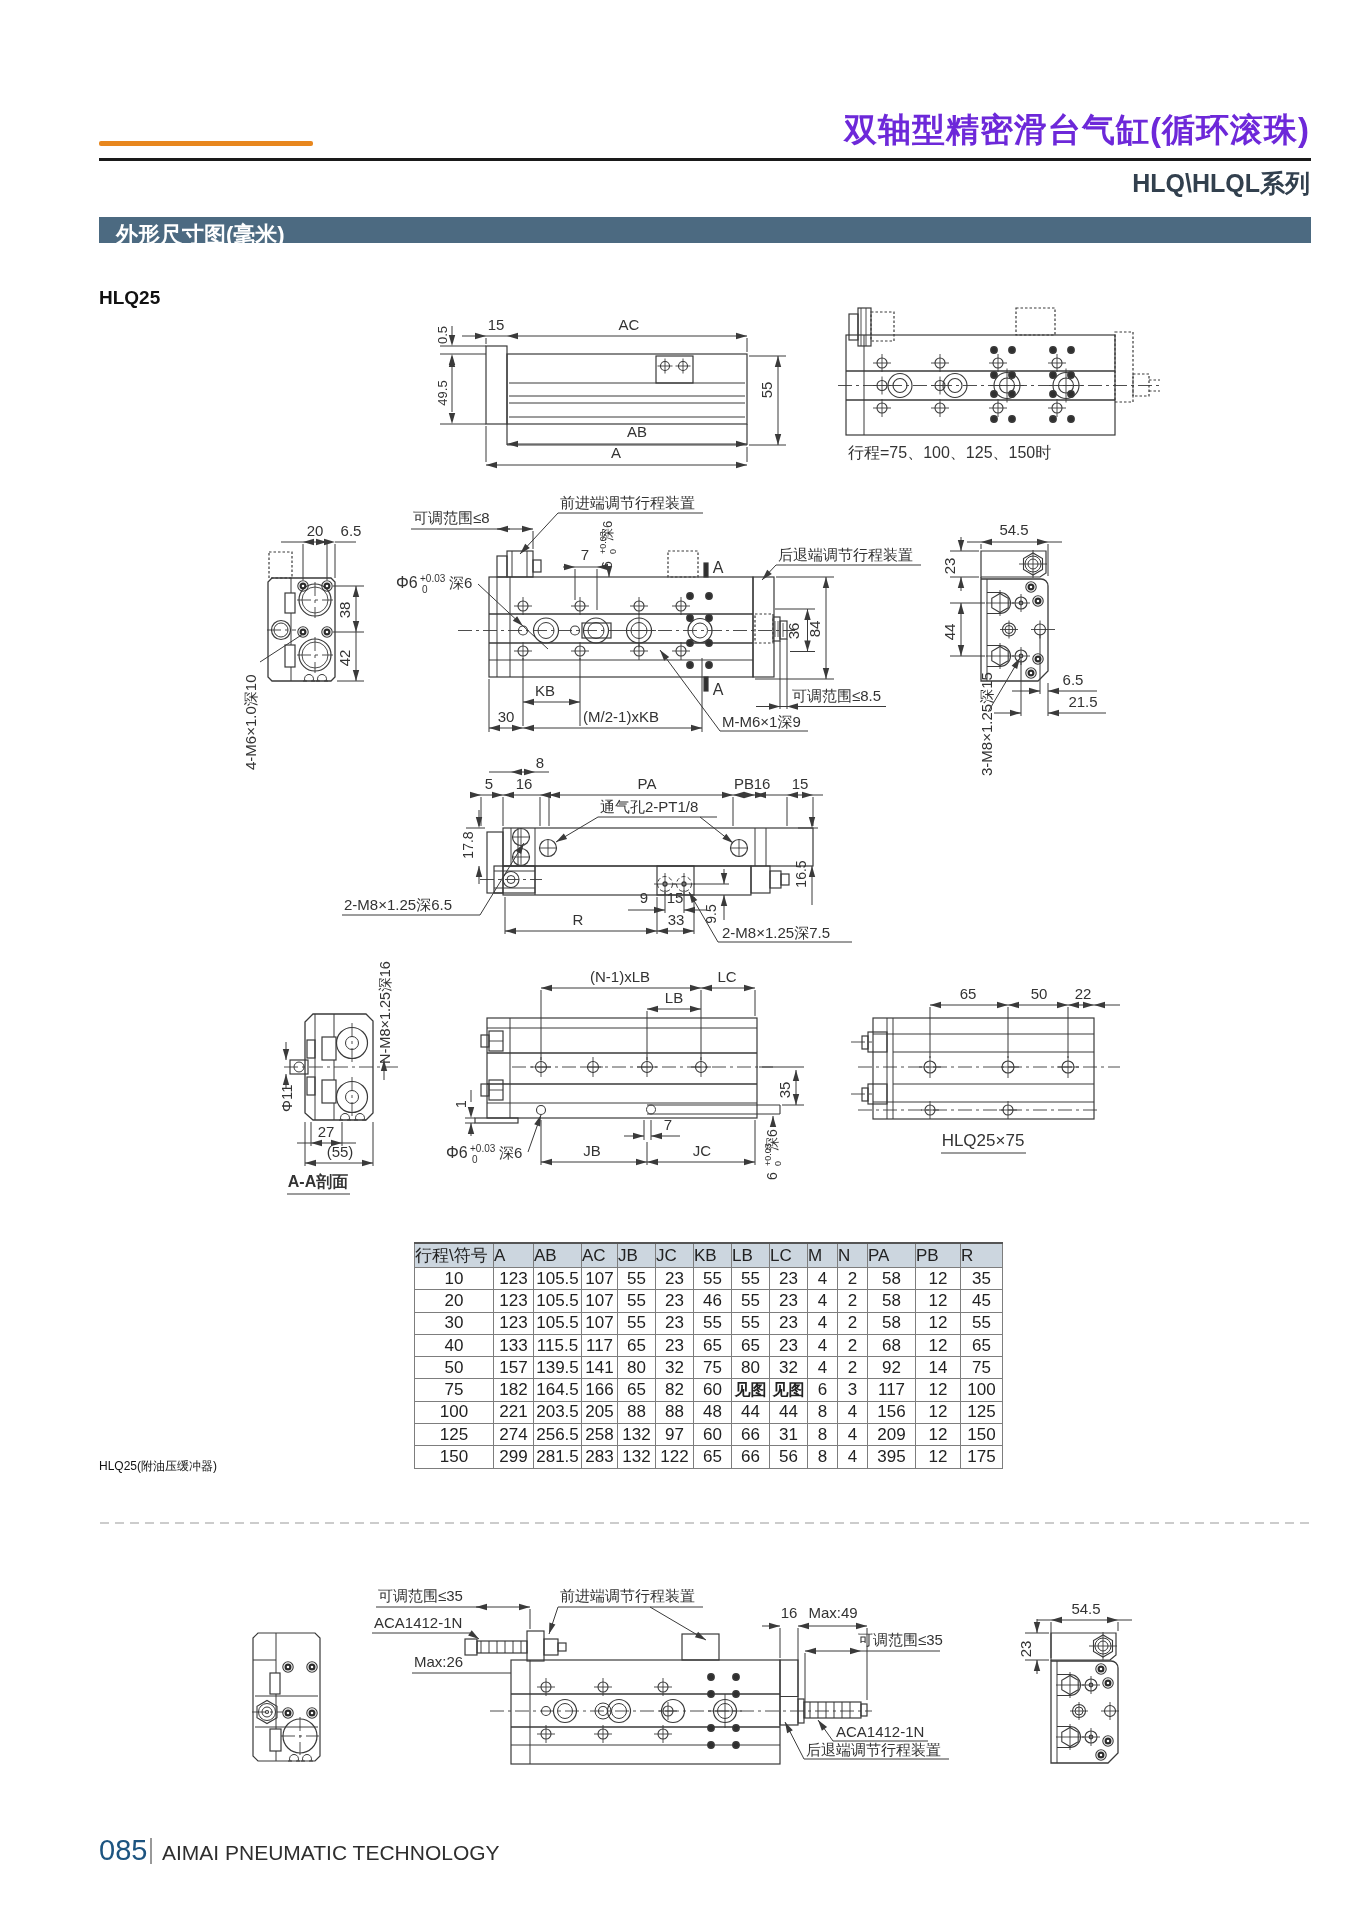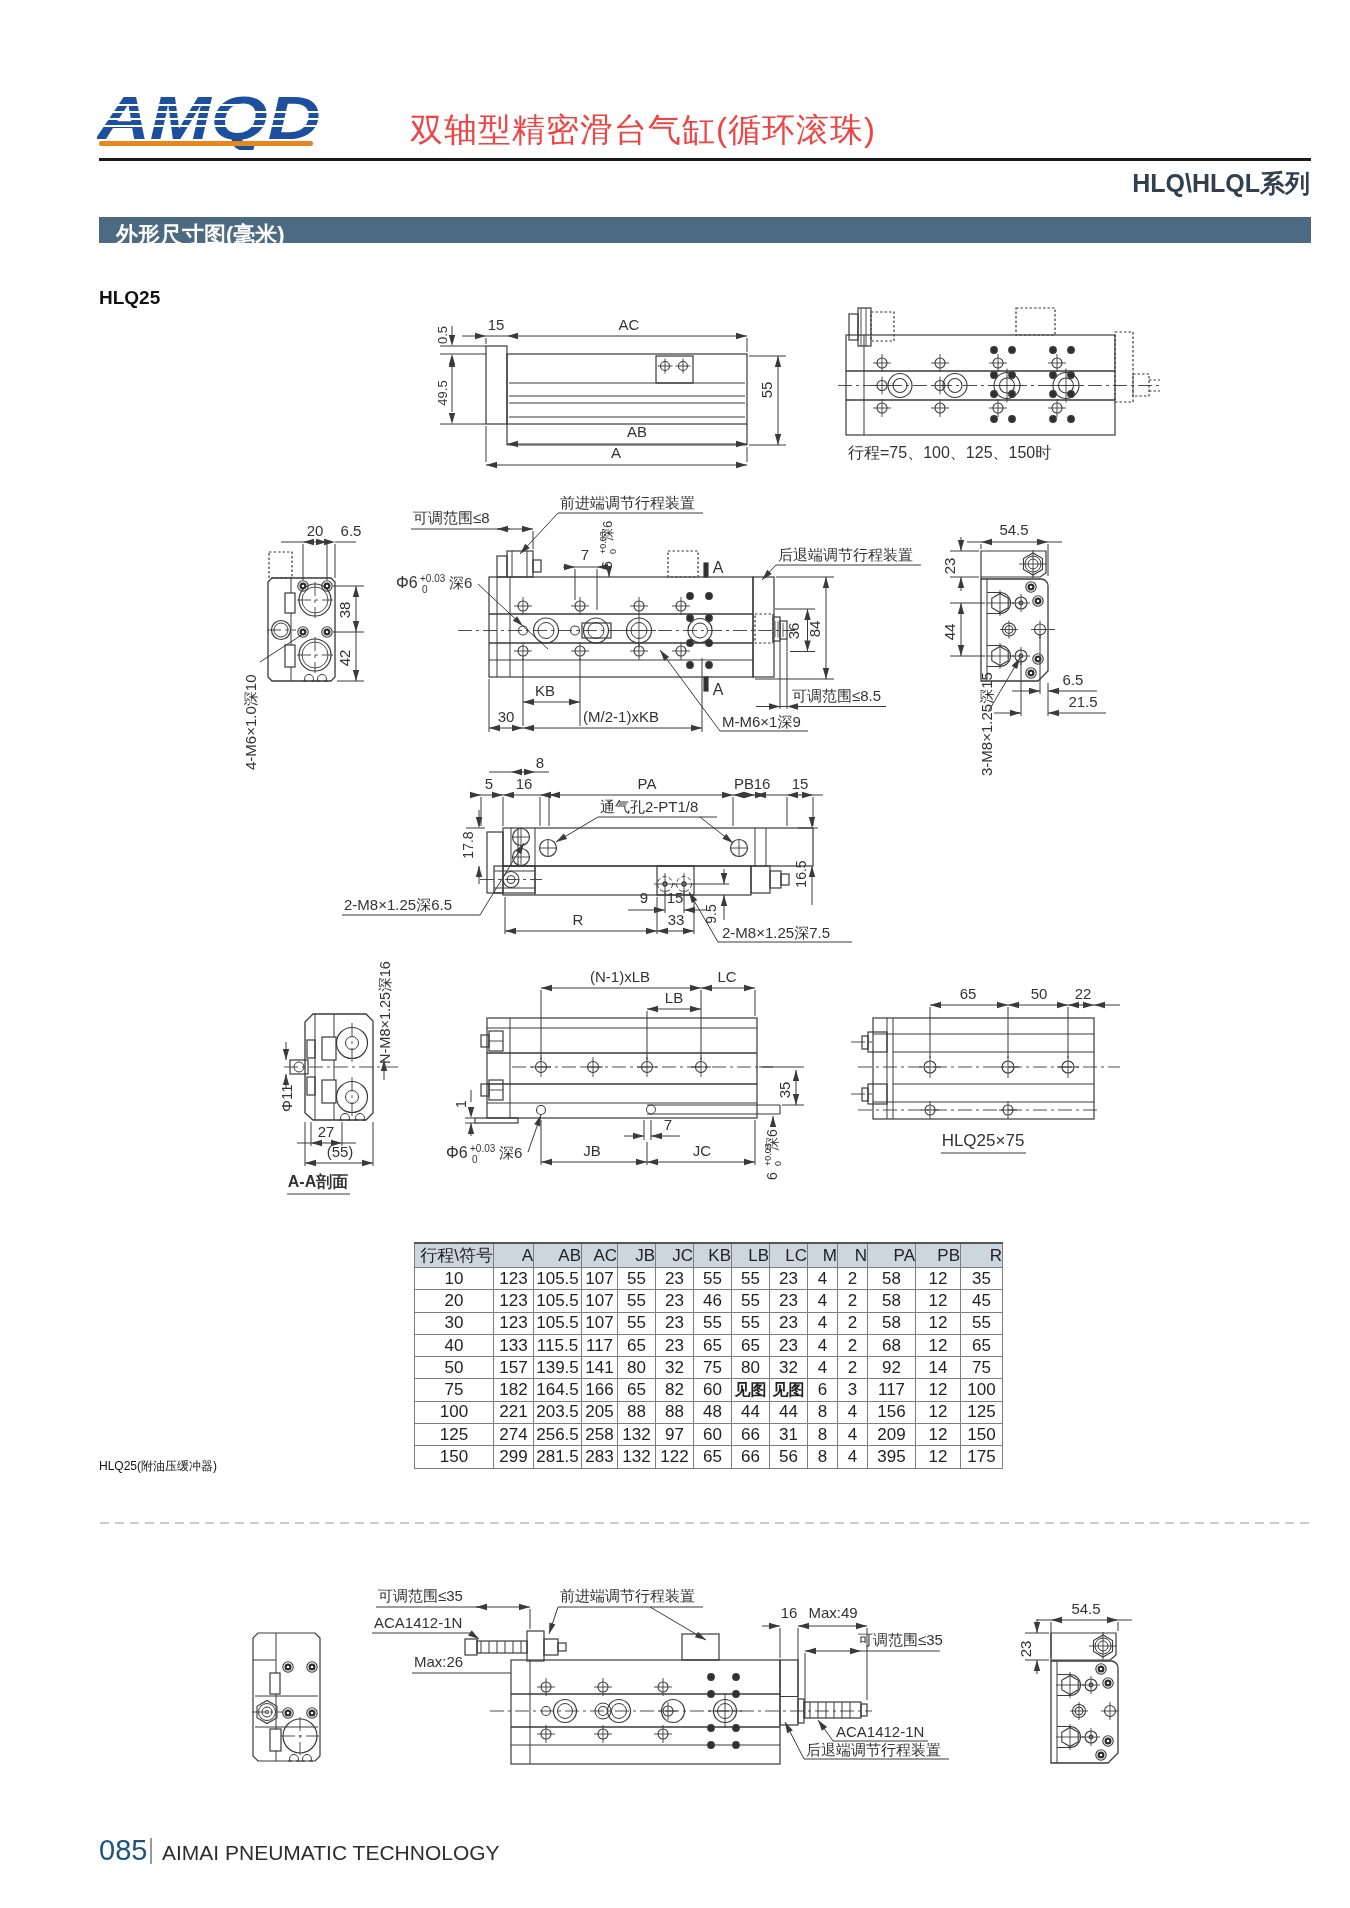--- a/index.html
+++ b/index.html
@@ -1,42 +1,31 @@
 <!DOCTYPE html>
 <html lang="zh"><head>
 <meta charset="utf-8">
 <style>
   html,body { margin:0; padding:0; background:#fff; }
   body { font-family:"Liberation Sans", sans-serif; }
   .page { position:relative; width:1350px; height:1908px; background:#fff; overflow:hidden; }
   .abs { position:absolute; }
   .art { position:absolute; left:0; top:0; }
   table.dim { border-collapse:collapse; table-layout:fixed; font-size:17px; color:#222; }
-  table.dim th { background:#ccd6df; font-weight:normal; border:1px solid #7d7d7d; height:21px; padding:0; text-align:right; }
+  table.dim th { background:#ccd6df; font-weight:normal; border:1px solid #7d7d7d; height:21px; padding:0; text-align:left; }
   table.dim td { border:1px solid #7d7d7d; height:21.3px; padding:0; text-align:center; }
   table.dim td.jt { font-weight:bold; font-size:16px; }
 </style>
 </head>
 <body>
 <div class="page">
 
-  <div class="abs" style="left:97px; top:86px; width:270px; height:64px;">
-    <svg width="270" height="64" viewBox="0 0 270 64">
-      <text x="0" y="53" font-size="61" font-weight="bold" font-style="italic" font-family="&quot;Liberation Sans&quot;, sans-serif" fill="#1c4f9e" transform="scale(1.2 1)">AMQD</text>
-      <g stroke="#ffffff" stroke-width="2">
-        <line x1="0" y1="19" x2="150" y2="19"></line>
-        <line x1="0" y1="26" x2="242" y2="26"></line>
-        <line x1="0" y1="33" x2="242" y2="33"></line>
-        <line x1="0" y1="40" x2="242" y2="40"></line>
-      </g>
-    </svg>
-  </div>
   <div class="abs" style="left:99px; top:141px; width:214px; height:5px; background:#e8871e; border-radius:2px;"></div>
   <div class="abs" style="left:99px; top:158px; width:1212px; height:3px; background:#1a1a1a;"></div>
-  <div class="abs" style="right:40px; top:108px; width:900px; text-align:left; font-size:33px; font-weight:normal; color:#ef4444; letter-spacing:1px;">双轴型精密滑台气缸(循环滚珠)</div>
+  <div class="abs" style="right:40px; top:108px; width:900px; text-align:right; font-size:33px; font-weight:bold; color:#6d28d9; letter-spacing:1px;">双轴型精密滑台气缸(循环滚珠)</div>
   <div class="abs" style="right:40px; top:167px; width:600px; text-align:right; font-size:25px; font-weight:bold; color:#32404e;">HLQ\HLQL系列</div>
 
   <div class="abs" style="left:99px; top:217px; width:1212px; height:26px; background:#4c6a81;">
     <div style="font-size:22px; font-weight:bold; color:#fff; padding:3px 0 0 17px;">外形尺寸图(毫米)</div>
   </div>
 
   <div class="abs" style="left:99px; top:287px; font-size:19px; font-weight:bold; color:#111;">HLQ25</div>
 
   <svg class="art" width="1350" height="1908" viewBox="0 0 1350 1908">
 <rect x="486" y="346" width="21" height="78" stroke="#3a3a3a" stroke-width="1.2" fill="none"></rect>

